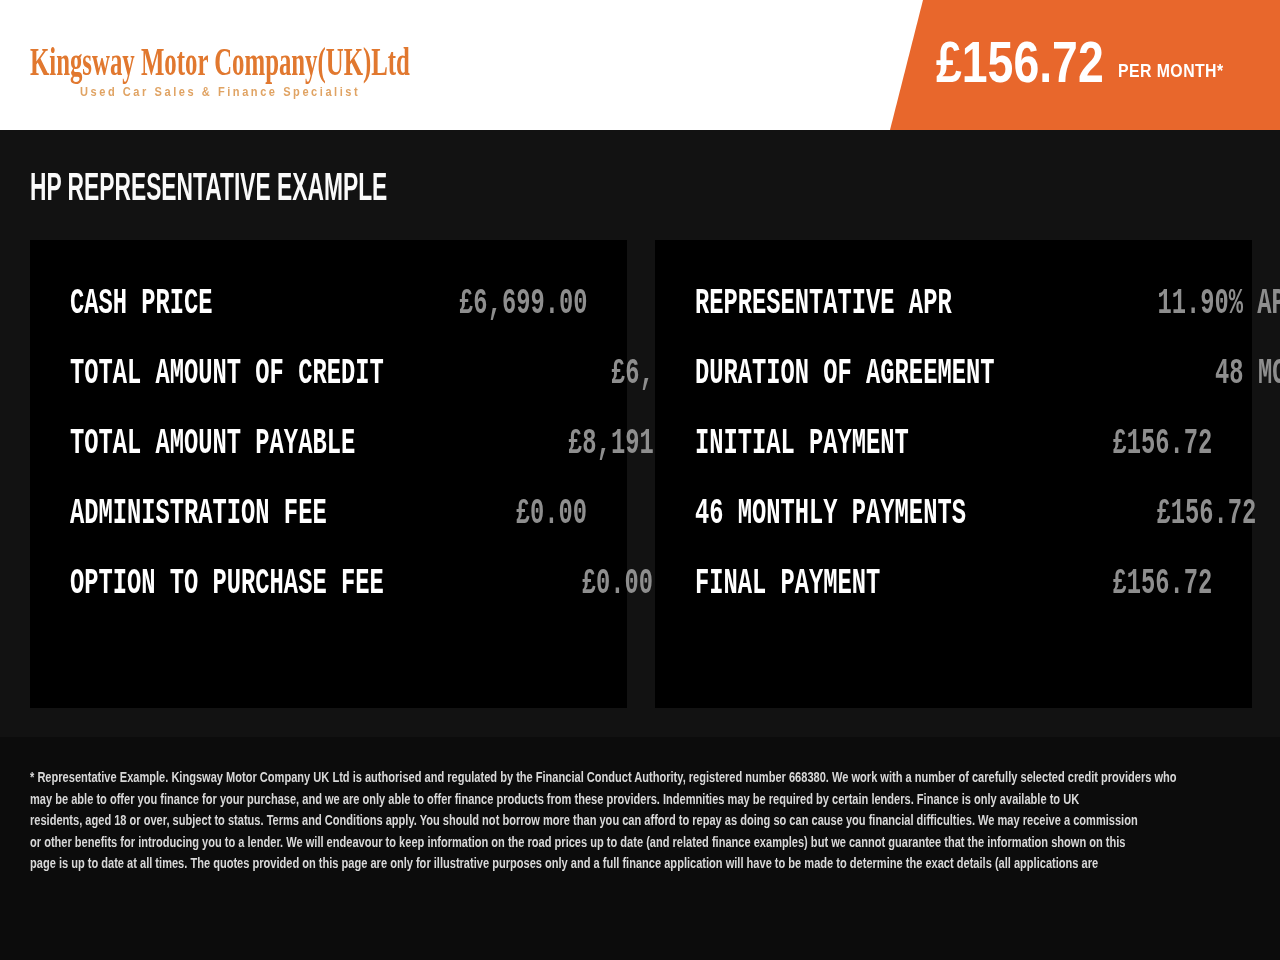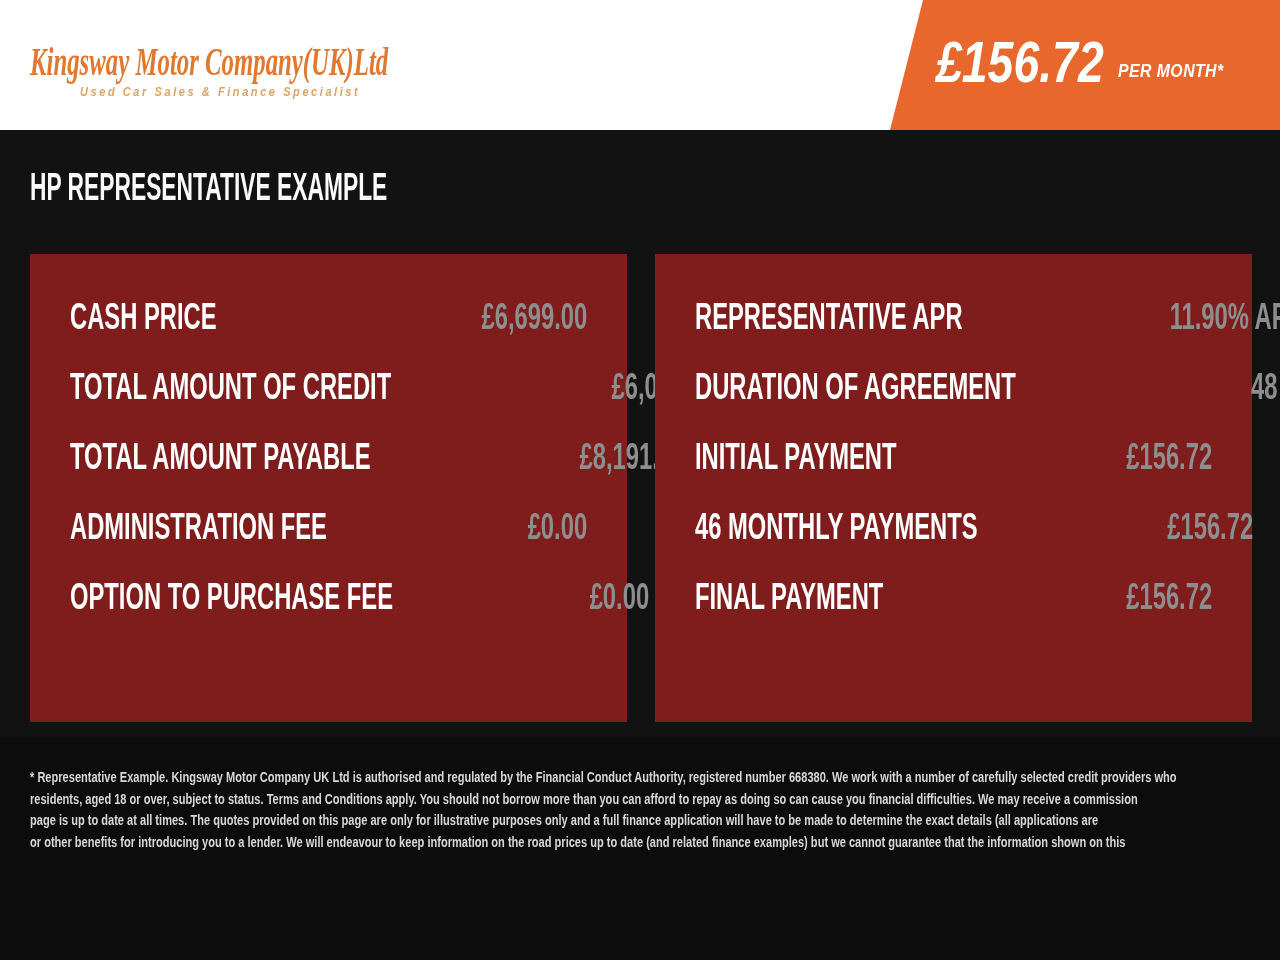--- a/index.html
+++ b/index.html
@@ -12,21 +12,20 @@
     background: #121212;
     font-family: "Liberation Sans", sans-serif;
   }
 
   
   .header {
     position: absolute;
     left: 0; top: 0;
     width: 1108px; height: 130px;
     background: #ffffff;
-    font-style: italic;
   }
   .logo { position: absolute; left: 30px; top: 40px; }
   .logo-title {
     font-family: "Liberation Serif", serif;
     font-weight: 700;
     font-size: 40px;
     line-height: 44px;
     color: #e1782f;
     white-space: nowrap;
     transform: scaleX(0.62);
@@ -81,24 +80,25 @@
     font-weight: 700;
     font-size: 38px;
     line-height: 42px;
     color: #fafafa;
     white-space: nowrap;
     transform: scaleX(0.6);
     transform-origin: left top;
   }
   .panel {
     position: absolute;
-    top: 254px;
+    top: 240px;
     width: 597px; height: 468px;
-    background: #7f1d1d;
+    background: #000000;
     padding: 28px 40px 20px 40px;
+    font-family: Liberation Mono, monospace;
   }
   .panel.left  { left: 30px; }
   .panel.right { left: 655px; }
   .frow {
     height: 70px;
     display: flex;
     align-items: center;
     justify-content: space-between;
   }
   .frow .lbl {
@@ -200,18 +200,19 @@
       <span class="val">£156.72</span>
     </div>
     <div class="frow">
       <span class="lbl">FINAL PAYMENT</span>
       <span class="val">£156.72</span>
     </div>
   </div>
 
   <div class="footer">
     <div class="fline"><span>* Representative Example. Kingsway Motor Company UK Ltd is authorised and regulated by the Financial Conduct Authority, registered number 668380. We work with a number of carefully selected credit providers who</span></div>
+    <div class="fline"><span>may be able to offer you finance for your purchase, and we are only able to offer finance products from these providers. Indemnities may be required by certain lenders. Finance is only available to UK</span></div>
     <div class="fline"><span>residents, aged 18 or over, subject to status. Terms and Conditions apply. You should not borrow more than you can afford to repay as doing so can cause you financial difficulties. We may receive a commission</span></div>
+    <div class="fline"><span>or other benefits for introducing you to a lender. We will endeavour to keep information on the road prices up to date (and related finance examples) but we cannot guarantee that the information shown on this</span></div>
     <div class="fline"><span>page is up to date at all times. The quotes provided on this page are only for illustrative purposes only and a full finance application will have to be made to determine the exact details (all applications are</span></div>
-    <div class="fline"><span>or other benefits for introducing you to a lender. We will endeavour to keep information on the road prices up to date (and related finance examples) but we cannot guarantee that the information shown on this</span></div>
   </div>
 
 </div>
 
 </body></html>

